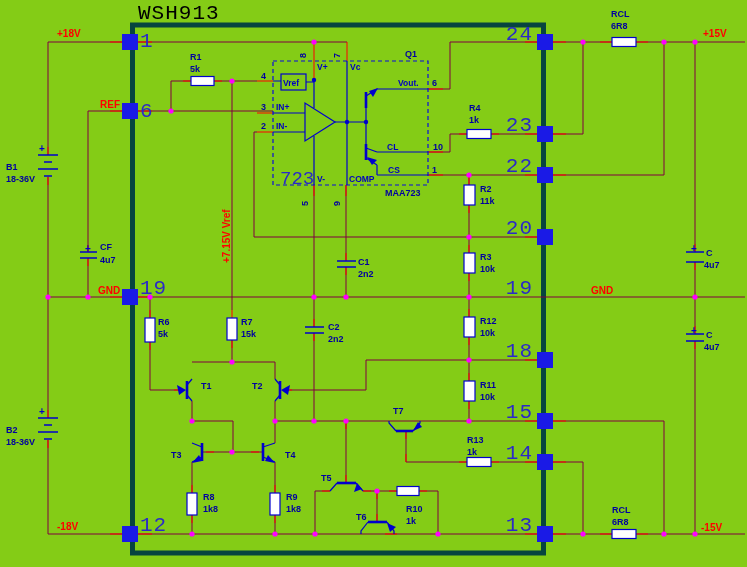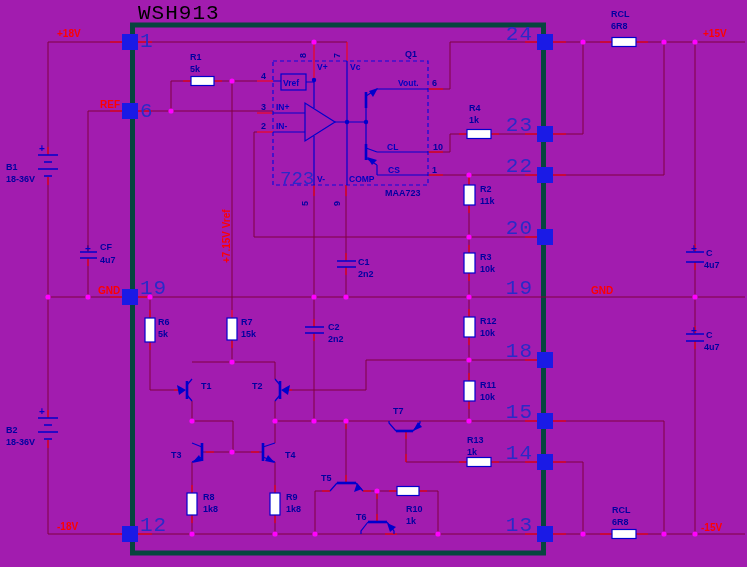--- a/index.html
+++ b/index.html
@@ -1,16 +1,16 @@
 <!DOCTYPE html>
 <html><head>
 <meta charset="utf-8">
 <style>
   html,body{margin:0;padding:0;background:#ffffff;}
-  #stage{position:relative;width:747px;height:567px;background:#a21caf;overflow:hidden;text-align:center;}
+  #stage{position:relative;width:747px;height:567px;background:#84cc16;overflow:hidden;text-align:center;}
   svg{display:block;}
   .w{stroke:#800040;stroke-width:1;fill:none;}
   .s{stroke:#ff0000;stroke-width:1;fill:none;}
   .d{stroke:#0000cd;stroke-width:1.2;fill:none;}
   .bar{stroke:#0000cd;stroke-width:2.6;fill:none;}
   .pl{stroke:#0000cd;stroke-width:1.6;fill:none;}
   .dash{fill:none;stroke:#0b0bdd;stroke-width:1.2;stroke-dasharray:4 3;}
   .rb{fill:#ffffff;stroke:#0000cd;stroke-width:1.2;}
   .pad{fill:#1a1ae6;}
   .jd{fill:#ff00ff;}

